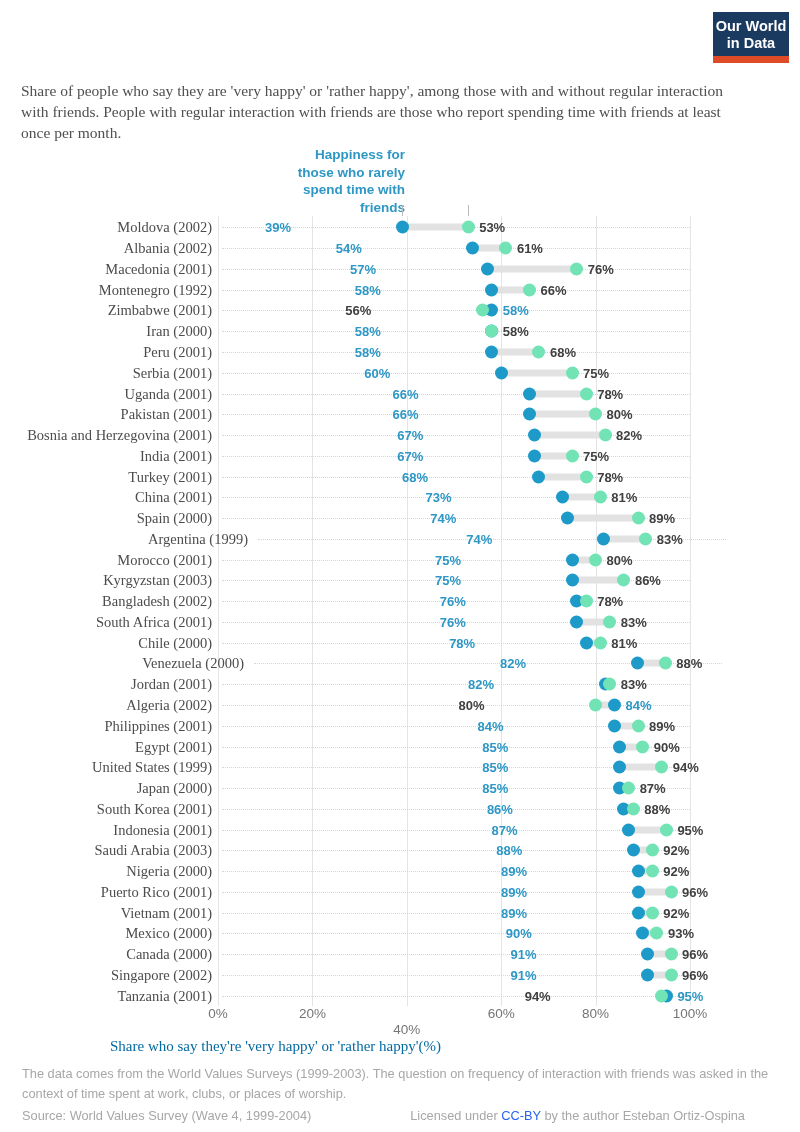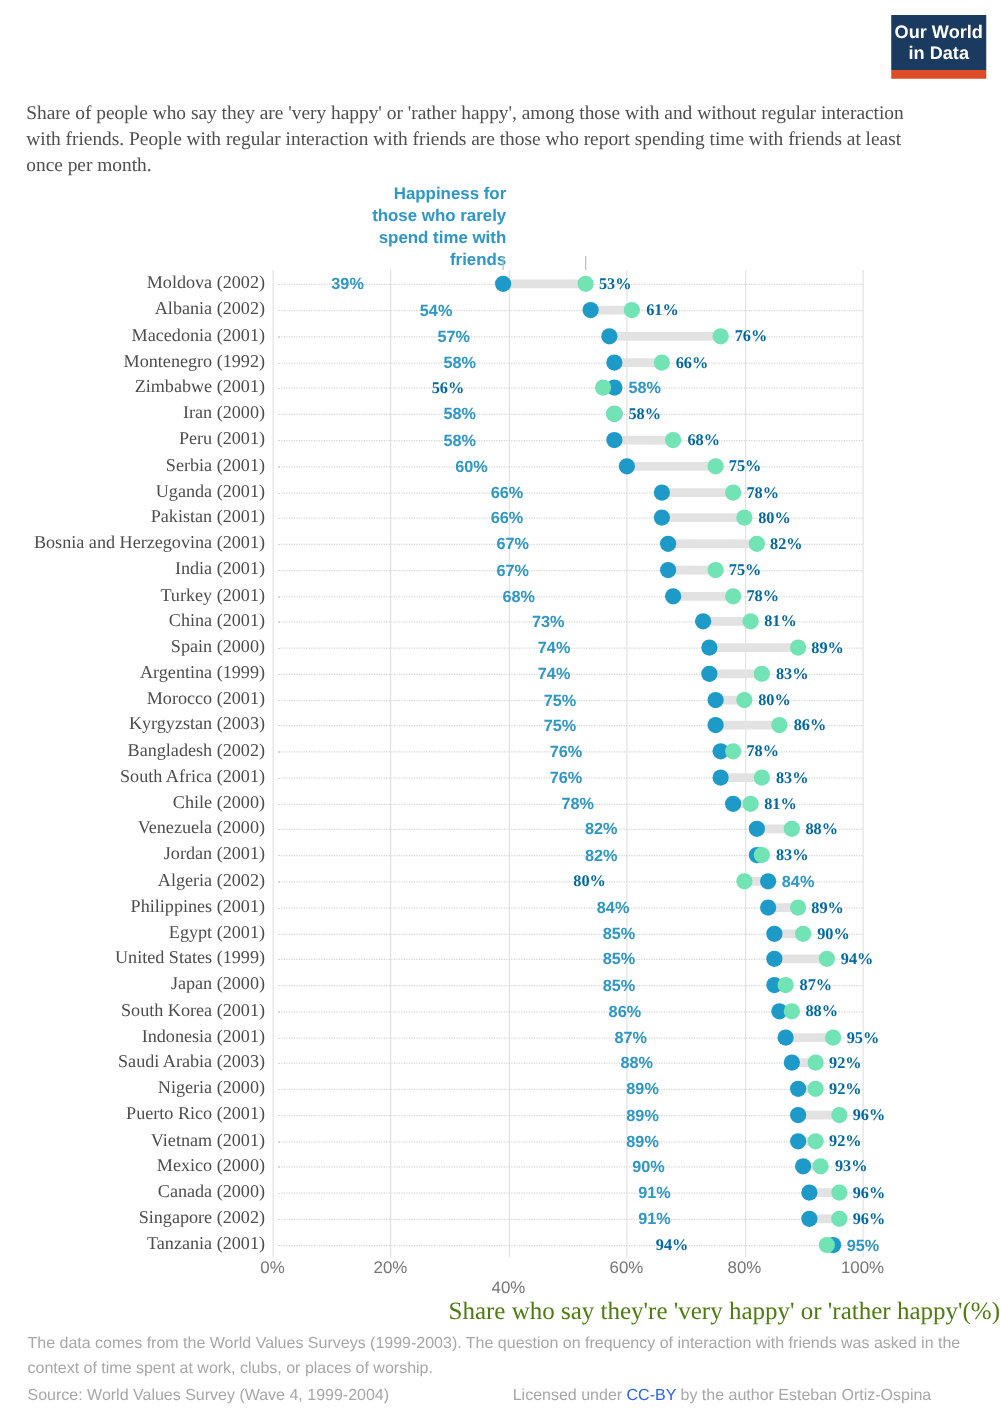--- a/index.html
+++ b/index.html
@@ -32,26 +32,26 @@
            white-space:nowrap;}
   .dotline{position:absolute;left:222px;width:468px;top:50%;border-top:1px dotted #d6d6d6;}
   .bar{position:absolute;height:7px;top:50%;transform:translateY(-50%);
        background:#e2e2e2;border-radius:4px;}
   .dot{position:absolute;width:13px;height:13px;border-radius:50%;top:50%;transform:translateY(-50%);}
   .dot.rarely{background:#1d9ac8;}
   .dot.often{background:#71e3b4;}
   .val{position:absolute;top:50%;transform:translateY(-50%);font-size:13px;font-weight:700;
        white-space:nowrap;}
   .val.blue{color:#2e97c5;}
-  .val.green{color:#0369a1;font-family:Liberation Serif, serif;}
+  .val.green{color:#404040;}
   
   .xaxis{position:absolute;left:0;top:1006px;width:800px;height:18px;}
   .xtick{position:absolute;transform:translateX(-50%);font-size:13.5px;color:#757575;}
-  .xlabel{position:absolute;left:110px;top:1038px;width:690px;text-align:right;
-          font-family:"Liberation Serif",serif;font-size:20px;color:#4d7c0f;}
+  .xlabel{position:absolute;left:110px;top:1038px;width:690px;text-align:left;
+          font-family:"Liberation Serif",serif;font-size:15px;color:#0369a1;}
   
   .footer-note{position:absolute;left:22px;top:1064px;width:758px;margin:0;
                font-size:12.8px;line-height:20px;color:#a7a7a7;}
   .footer-source{position:absolute;left:22px;top:1108px;font-size:12.8px;color:#a7a7a7;}
   .footer-license{position:absolute;right:55px;top:1108px;font-size:12.8px;color:#a7a7a7;}
   .footer-license a{color:#2962f0;text-decoration:none;}
 </style>
 </head>
 <body>
 
@@ -207,21 +207,21 @@
       </div>
       <div class="row" style="height: 20.78px;">
         <div class="country">Spain (2000)</div>
         <div class="dotline"></div>
         <div class="bar" style="left: 567.28px; width: 70.8px;"></div>
         <div class="dot rarely" style="left: 560.78px;"></div>
         <div class="dot often" style="left: 631.58px;"></div>
         <div class="val blue" style="right: 243.72px;">74%</div>
         <div class="val green" style="left: 649.08px;">89%</div>
       </div>
-      <div class="row" style="height: 20.78px;">
+      <div class="row" style="height: 20.78px; margin-left: 36px;">
         <div class="country">Argentina (1999)</div>
         <div class="dotline"></div>
         <div class="bar" style="left: 567.28px; width: 42.48px;"></div>
         <div class="dot rarely" style="left: 560.78px;"></div>
         <div class="dot often" style="left: 603.26px;"></div>
         <div class="val blue" style="right: 243.72px;">74%</div>
         <div class="val green" style="left: 620.76px;">83%</div>
       </div>
       <div class="row" style="height: 20.78px;">
         <div class="country">Morocco (2001)</div>
@@ -261,21 +261,21 @@
       </div>
       <div class="row" style="height: 20.78px;">
         <div class="country">Chile (2000)</div>
         <div class="dotline"></div>
         <div class="bar" style="left: 586.16px; width: 14.16px;"></div>
         <div class="dot rarely" style="left: 579.66px;"></div>
         <div class="dot often" style="left: 593.82px;"></div>
         <div class="val blue" style="right: 224.84px;">78%</div>
         <div class="val green" style="left: 611.32px;">81%</div>
       </div>
-      <div class="row" style="height: 20.78px;">
+      <div class="row" style="height: 20.78px; margin-left: 32px;">
         <div class="country">Venezuela (2000)</div>
         <div class="dotline"></div>
         <div class="bar" style="left: 605.04px; width: 28.32px;"></div>
         <div class="dot rarely" style="left: 598.54px;"></div>
         <div class="dot often" style="left: 626.86px;"></div>
         <div class="val blue" style="right: 205.96px;">82%</div>
         <div class="val green" style="left: 644.36px;">88%</div>
       </div>
       <div class="row" style="height: 20.78px;">
         <div class="country">Jordan (2001)</div>

